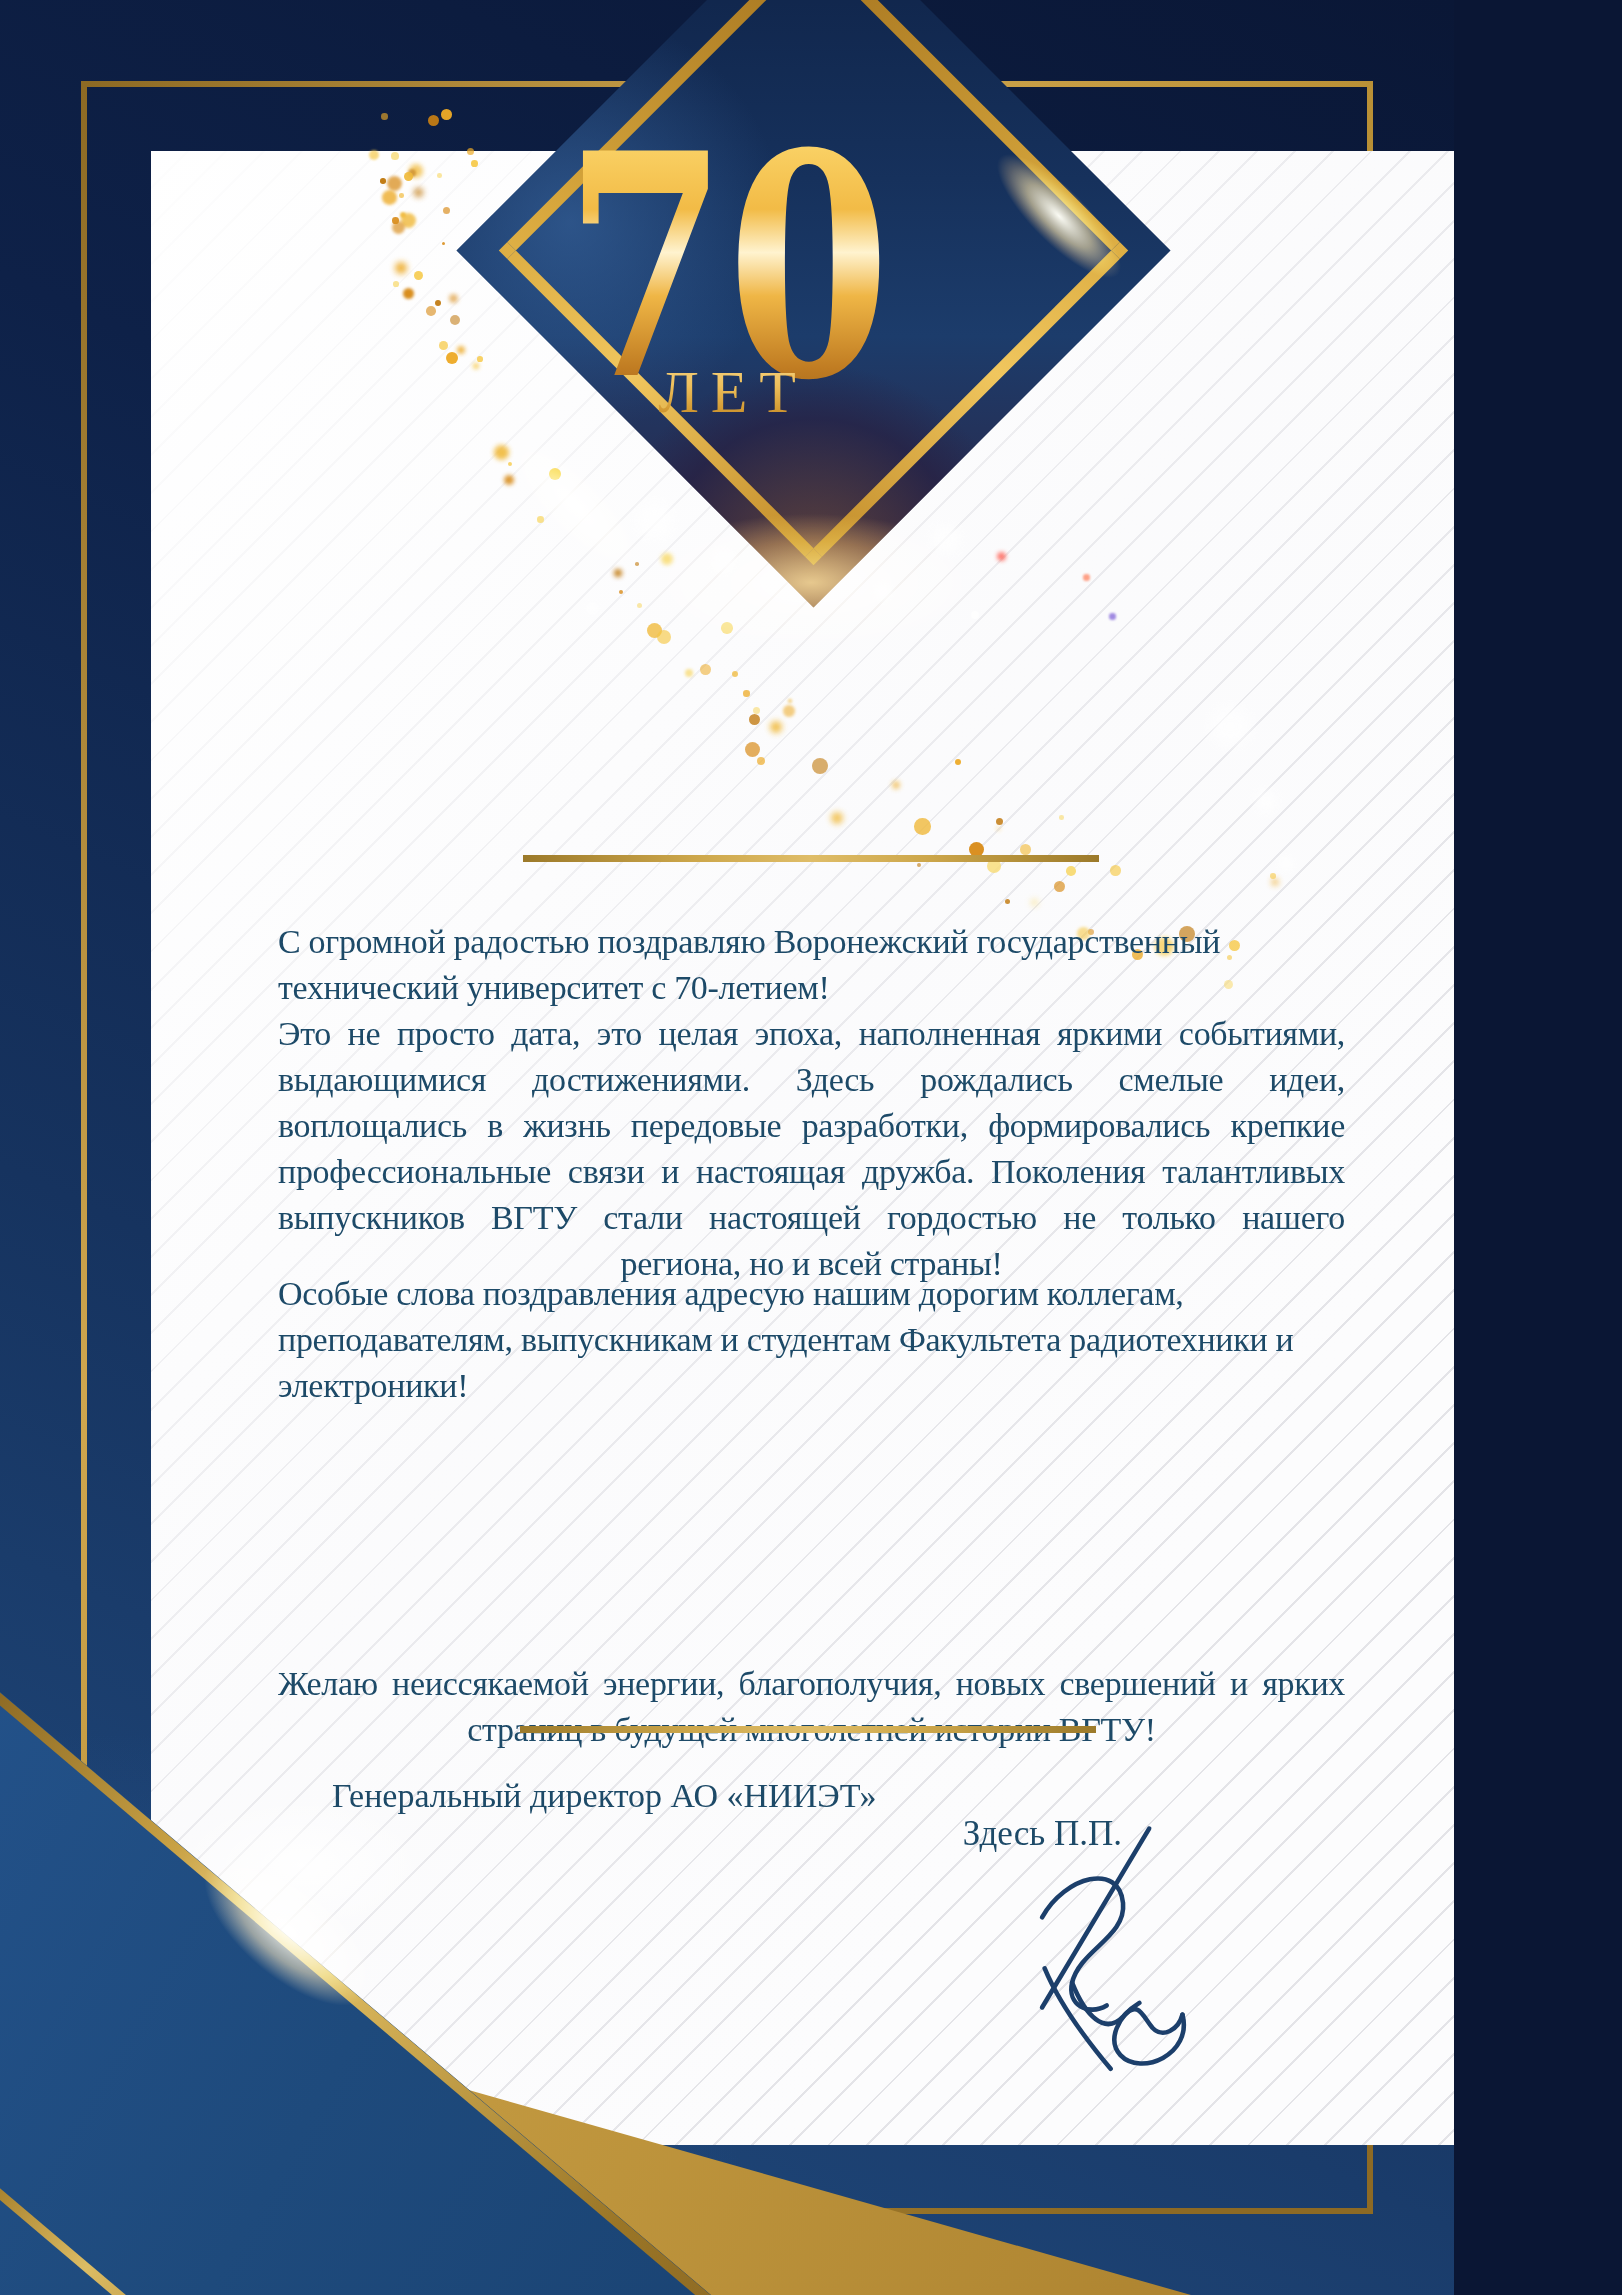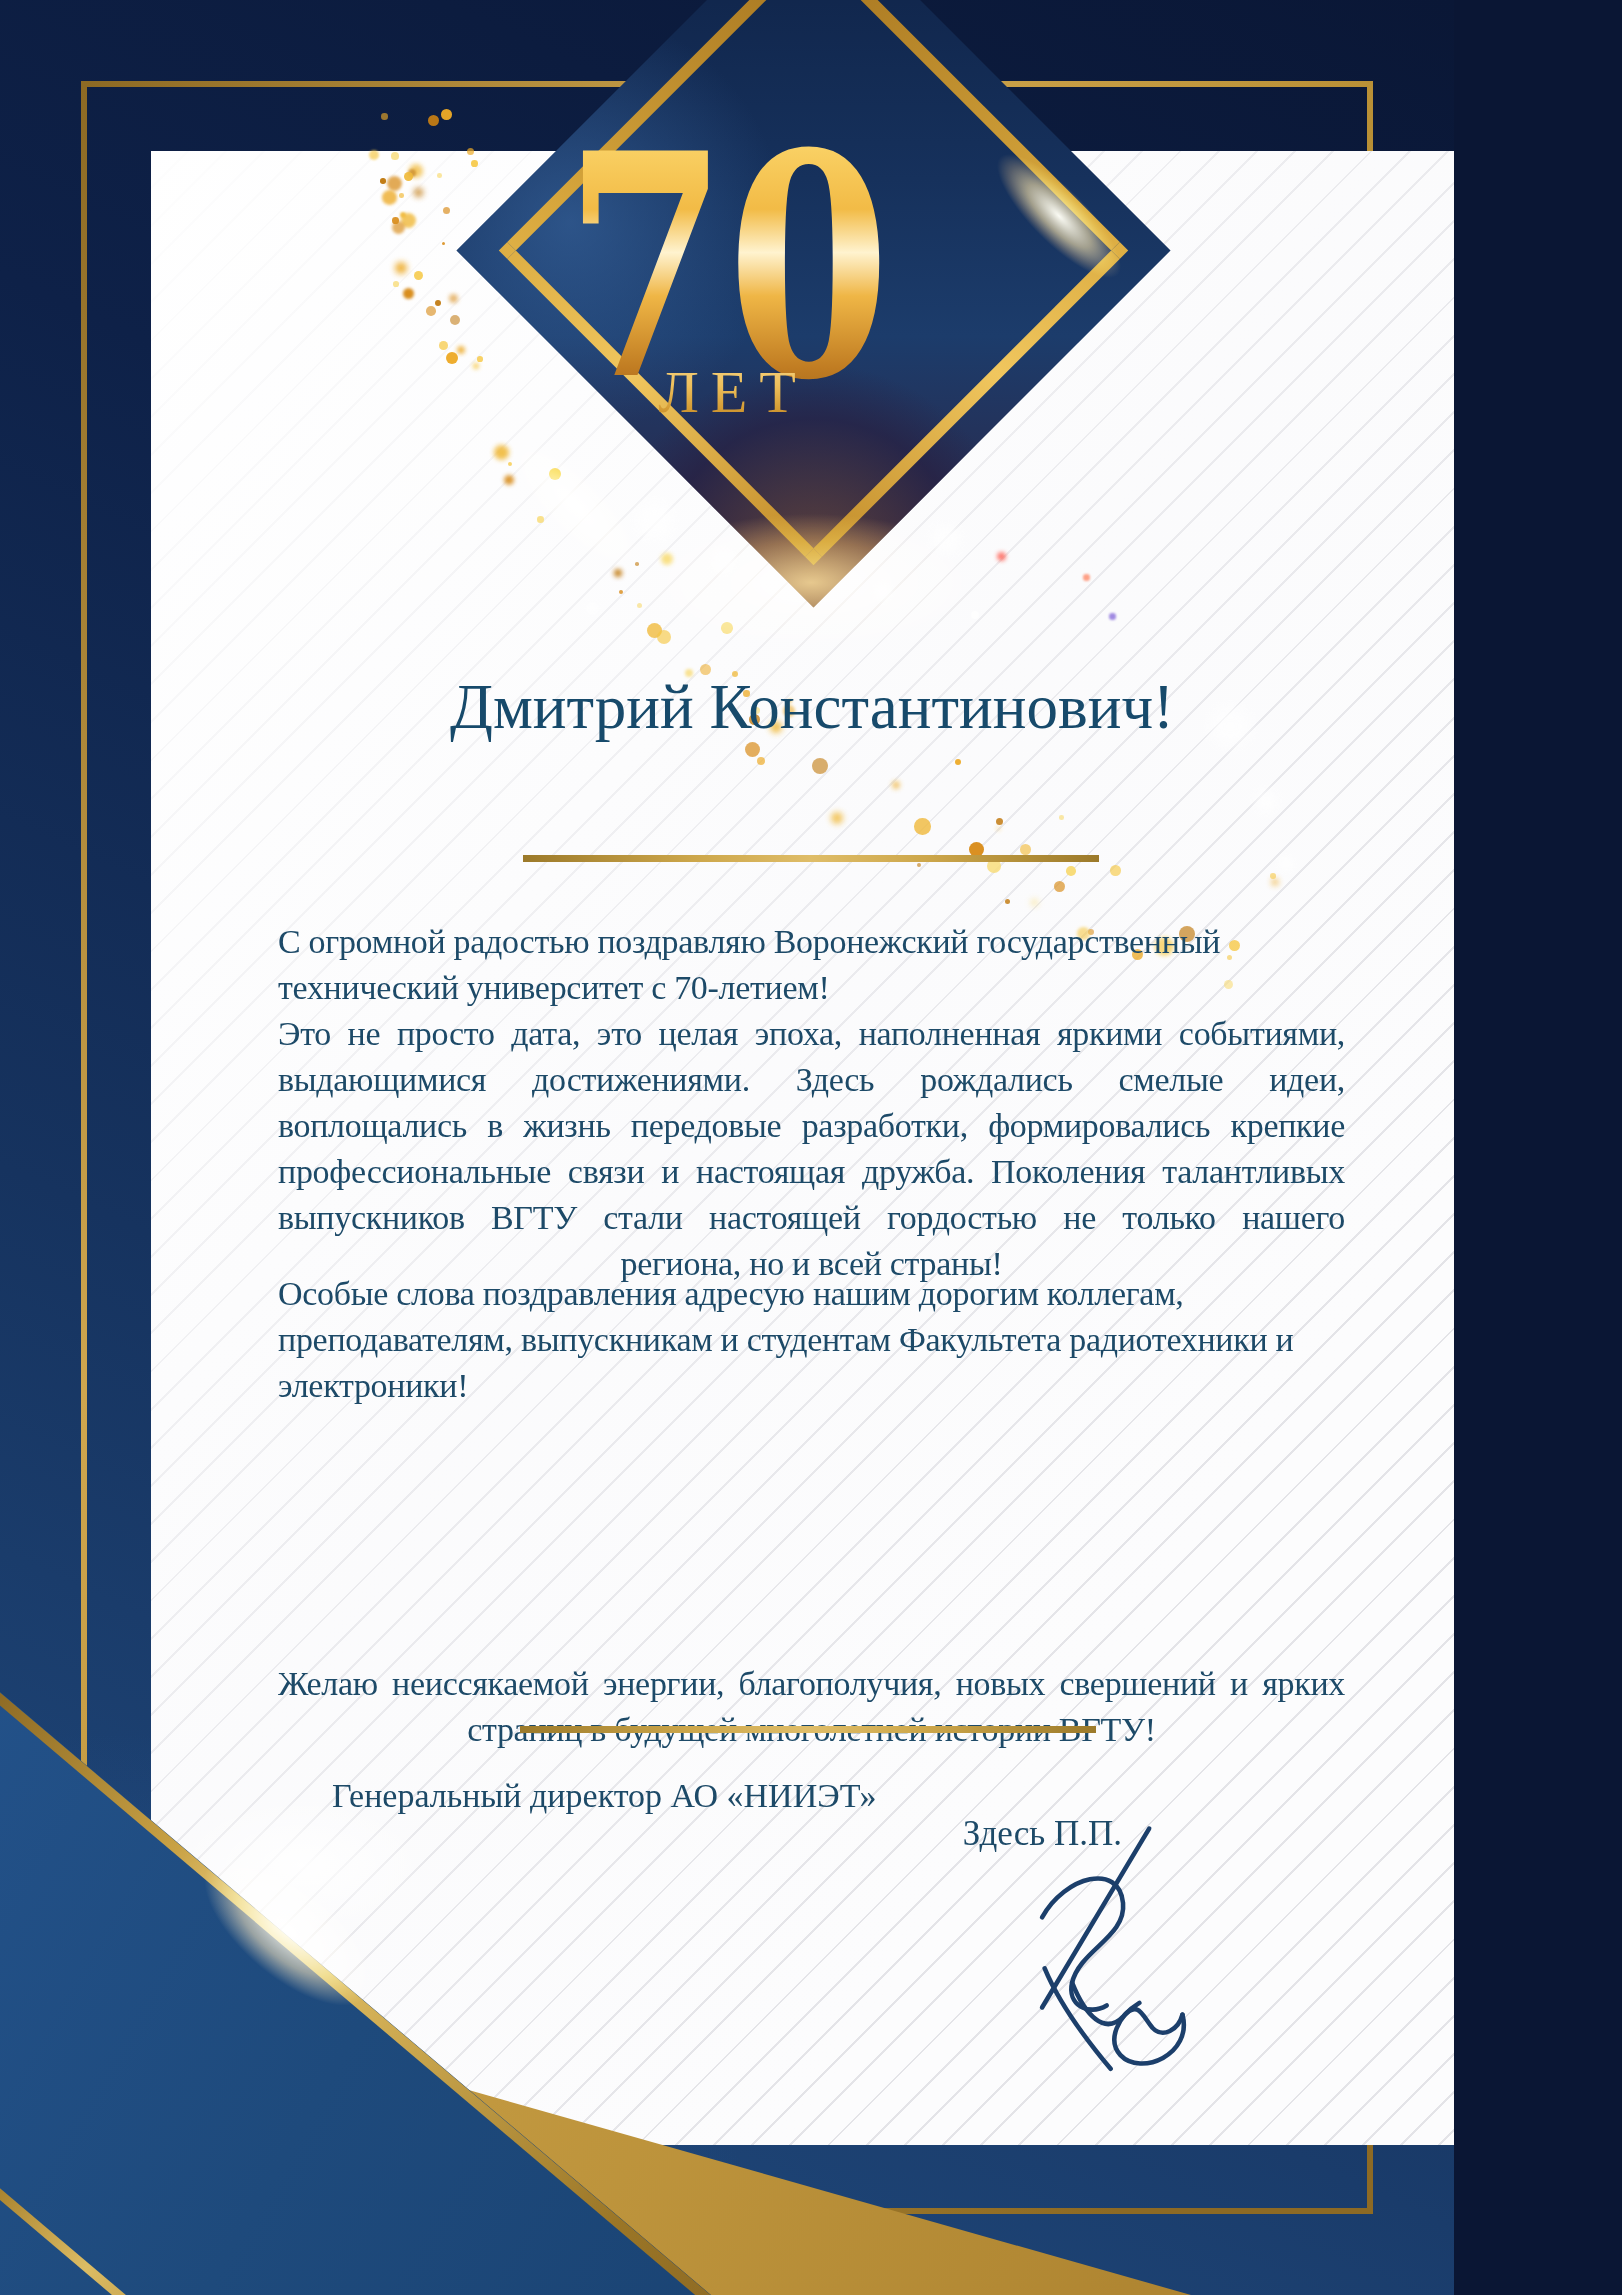--- a/index.html
+++ b/index.html
@@ -254,21 +254,20 @@
   <div class="flare flare2"></div>
 
   <div class="badge-text badge-num">
     <span class="squeeze"><span class="goldtext">70</span></span>
   </div>
   <div class="badge-text badge-let">
     <span class="goldtext2">ЛЕТ</span>
   </div>
 
   <div class="heading">
-    <div>Дмитрий Константинович!</div>
   </div>
 
   <div class="divider divider1"></div>
 
   <div class="para p1a center">С огромной радостью поздравляю Воронежский государственный технический университет с 70-летием!</div>
   <div class="para p1b justify">Это не просто дата, это целая эпоха, наполненная яркими событиями, выдающимися достижениями. Здесь рождались смелые идеи, воплощались в жизнь передовые разработки, формировались крепкие профессиональные связи и настоящая дружба. Поколения талантливых выпускников ВГТУ стали настоящей гордостью не только нашего региона, но и всей страны!</div>
   <div class="para p2 center">Особые слова поздравления адресую нашим дорогим коллегам, преподавателям, выпускникам и студентам Факультета радиотехники и электроники!</div>
   <div class="para p4 justify">Желаю неиссякаемой энергии, благополучия, новых свершений и ярких страниц в будущей многолетней истории ВГТУ!</div>
 
   <div class="divider divider2"></div>

